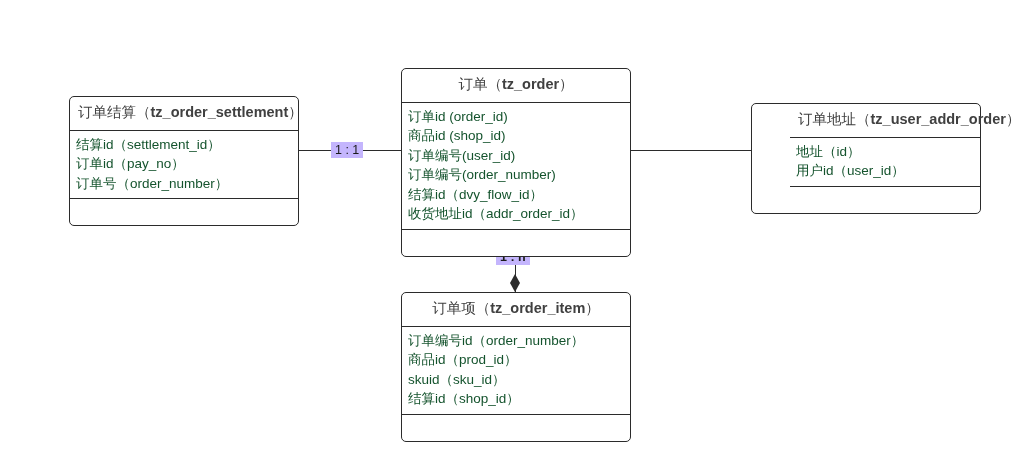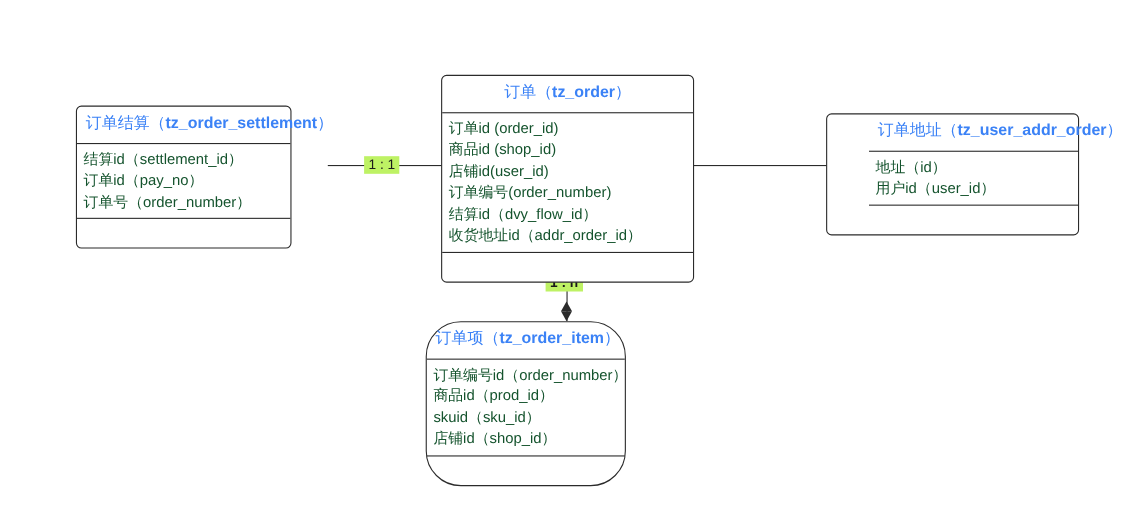--- a/index.html
+++ b/index.html
@@ -29,21 +29,21 @@
     border-radius: 5px;
     z-index: 3;
   }
   .entity-title {
     text-align: center;
     font-size: 14.5px;
     line-height: 1.35;
     padding: 6px 8px 7px 8px;
     border-bottom: 1.6px solid #2b2b2b;
     white-space: nowrap;
-    color: #3b82f6;
+    color: #404040;
   }
   .entity-title .tbl {
     font-weight: bold;
   }
   .entity-attrs {
     padding: 4px 0 5px 6px;
     border-bottom: 1.6px solid #2b2b2b;
   }
   .attr {
     font-size: 13.5px;
@@ -63,21 +63,21 @@
     z-index: 1;
   }
   .conn-v {
     position: absolute;
     width: 0;
     border-left: 1.6px solid #2b2b2b;
     z-index: 1;
   }
   .conn-label {
     position: absolute;
-    background: #bef264;
+    background: #c4b5fd;
     font-size: 12.5px;
     line-height: 14px;
     color: #1a1a1a;
     padding: 1px 4px;
     white-space: nowrap;
     z-index: 2;
   }
   
   .arrow-down {
     position: absolute;
@@ -117,64 +117,64 @@
 
   <div class="arrow-down" style="left:515px; top:274px;">
     <span class="half-top"></span>
     <span class="half-bot"></span>
   </div>
 
   <div class="conn-label" style="left:331px; top:142px;">1 : 1</div>
 
   <div class="conn-label" style="left:496px; top:249px;font-weight:bold;">1 : n</div>
 
-  <div class="entity" style="left:69px; top:96px; width:196px;">
+  <div class="entity" style="left:69px; top:96px; width:230px;">
     <div class="entity-title">
       <span>订单结算</span><span>（</span><span class="tbl">tz_order_settlement</span><span>）</span>
     </div>
     <div class="entity-attrs">
       <div class="attr">结算id（settlement_id）</div>
       <div class="attr">订单id（pay_no）</div>
       <div class="attr">订单号（order_number）</div>
     </div>
     <div class="entity-ops"></div>
   </div>
 
   <div class="entity" style="left:401px; top:68px; width:230px;">
     <div class="entity-title">
       <span>订单</span><span>（</span><span class="tbl">tz_order</span><span>）</span>
     </div>
     <div class="entity-attrs">
       <div class="attr">订单id (order_id)</div>
       <div class="attr">商品id (shop_id)</div>
-      <div class="attr">店铺id(user_id)</div>
+      <div class="attr">订单编号(user_id)</div>
       <div class="attr">订单编号(order_number)</div>
       <div class="attr">结算id（dvy_flow_id）</div>
       <div class="attr">收货地址id（addr_order_id）</div>
     </div>
     <div class="entity-ops"></div>
   </div>
 
   <div class="entity" style="left:751px; top:103px; width:230px;padding-left:38px;">
     <div class="entity-title">
       <span>订单地址</span><span>（</span><span class="tbl">tz_user_addr_order</span><span>）</span>
     </div>
     <div class="entity-attrs">
       <div class="attr">地址（id）</div>
       <div class="attr">用户id（user_id）</div>
     </div>
     <div class="entity-ops"></div>
   </div>
 
-  <div class="entity" style="left:387px; top:292px; width:182px;border-radius:32px;">
+  <div class="entity" style="left:401px; top:292px; width:230px;">
     <div class="entity-title">
       <span>订单项</span><span>（</span><span class="tbl">tz_order_item</span><span>）</span>
     </div>
     <div class="entity-attrs">
       <div class="attr">订单编号id（order_number）</div>
       <div class="attr">商品id（prod_id）</div>
       <div class="attr">skuid（sku_id）</div>
-      <div class="attr">店铺id（shop_id）</div>
+      <div class="attr">结算id（shop_id）</div>
     </div>
     <div class="entity-ops"></div>
   </div>
 
 </div>
 
 </body></html>

